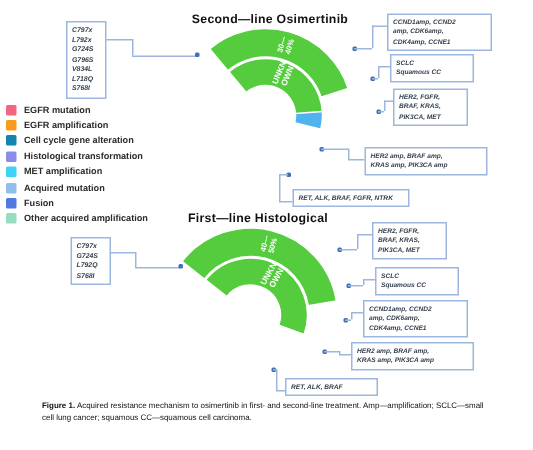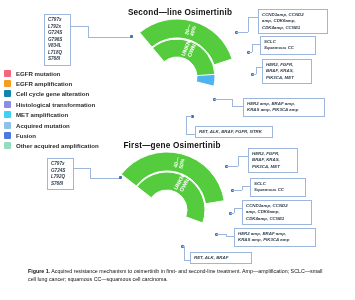--- a/index.html
+++ b/index.html
@@ -106,21 +106,21 @@
           <text x="0" y="7.96" text-anchor="middle" fill="#ffffff" font-size="5.6" font-weight="700" font-family="&quot;Liberation Sans&quot;,sans-serif">T</text>
         </g>
         <path d="M34.574070831911506,29.890311161478834 A38,38 0 0 1 96.90743390987332,56.34925399772323 L78.95128100519648,57.60487052511749 A20,20 0 0 0 46.14424780626921,43.67911113762044 Z" fill="#54cc3d" stroke="#ffffff" stroke-width="1"></path>
         <g transform="translate(70.72193385467821,31.384854396426793) rotate(-67)">
           <text x="0" y="-1.0400000000000003" text-anchor="middle" fill="#ffffff" font-size="5.6" font-weight="700" font-family="&quot;Liberation Sans&quot;,sans-serif">UNKN</text>
           <text x="0" y="4.96" text-anchor="middle" fill="#ffffff" font-size="5.6" font-weight="700" font-family="&quot;Liberation Sans&quot;,sans-serif">OWN</text>
         </g>
       </svg>
     </div>
 
-  <div class="chart-title abs" style="left:112px;top:141px;width:120px;">First—gene Osimertinib</div>
+  <div class="chart-title abs" style="left:112px;top:141px;width:120px;">First—line Histological</div>
   <div class="donut" id="donut-first" style="left:108px;top:151px;width:118px;height:118px;">
       <svg width="118" height="118" viewBox="0 0 118 118" style="display: block;">
         <path d="M13.295376290810133,23.29163443111181 A58,58 0 0 1 23.89625118347078,12.829372767678109 L35.395755106126906,27.954233412749076 A39,39 0 0 0 28.267580609337845,34.98920246229932 Z" fill="#f4667f" stroke="#ffffff" stroke-width="1"></path>
         <g transform="translate(24.931746763786457,24.48038063023833) rotate(-134.62295081967213)">
           <text x="0" y="1.7849999999999997" text-anchor="middle" fill="#ffffff" font-size="5.1" font-weight="700" font-family="&quot;Liberation Sans&quot;,sans-serif">5%</text>
         </g>
         <path d="M13.295376290810133,23.29163443111181 A58,58 0 0 1 51.19097873964303,1.5281008930860835 L53.749106393897904,20.35510232466133 A39,39 0 0 0 28.267580609337845,34.98920246229932 Z" fill="#f79c1d" stroke="#ffffff" stroke-width="1"></path>
         <g transform="translate(34.8462047205679,16.942370803868613) rotate(-119.8688524590164)">
           <text x="0" y="-0.9650000000000003" text-anchor="middle" fill="#ffffff" font-size="5.1" font-weight="700" font-family="&quot;Liberation Sans&quot;,sans-serif">15</text>
           <text x="0" y="4.535" text-anchor="middle" fill="#ffffff" font-size="5.1" font-weight="700" font-family="&quot;Liberation Sans&quot;,sans-serif">%</text>

